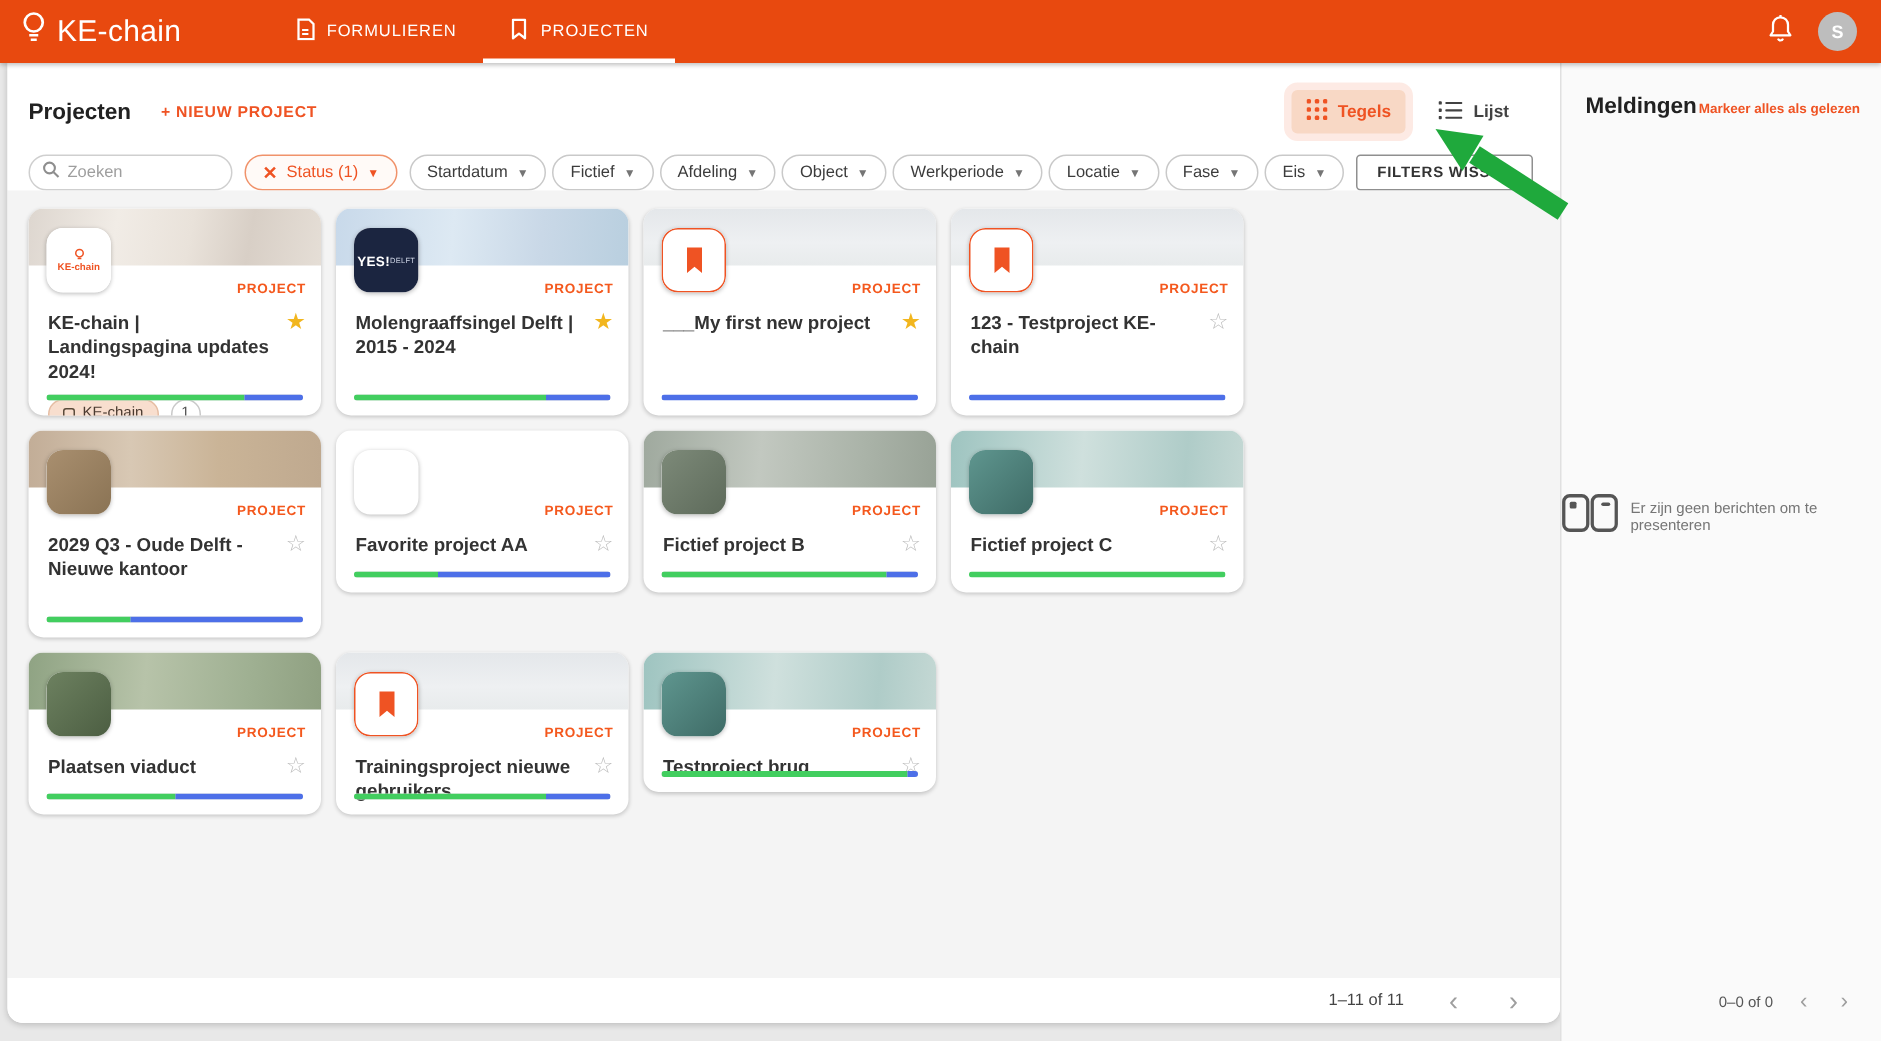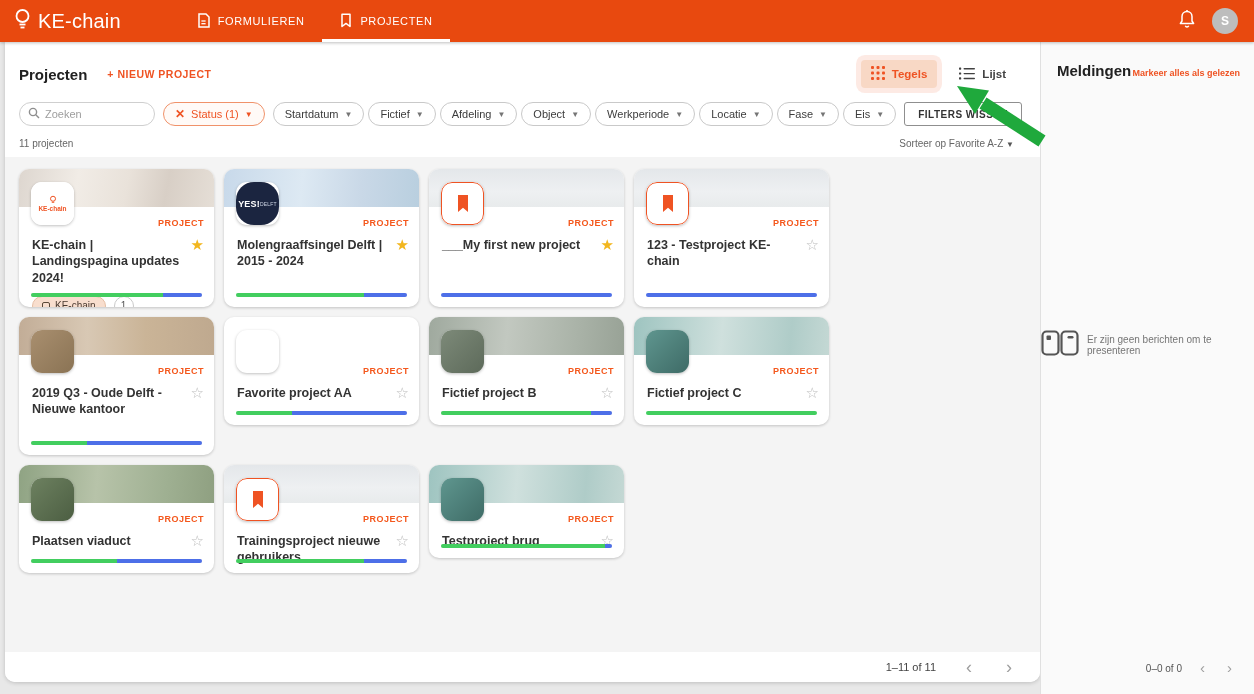--- a/index.html
+++ b/index.html
@@ -257,24 +257,20 @@
               <span class="caret">▼</span>
             </div>
             <div class="chip">
               <span>Eis</span>
               <span class="caret">▼</span>
             </div>
           </div>
         <button class="clear-filters">FILTERS WISSEN</button>
       </div>
 
-      <div class="meta-row">
-        <span class="count-label">11 projecten</span>
-        <span class="sort-label"><span>Sorteer op Favorite A-Z</span> <span class="caret">▼</span></span>
-      </div>
     </div>
 
     <div class="cards-area">
       <div class="project-grid">
           <div class="card h-row0">
     <div class="card-img theme-office"></div>
     <div class="card-logo">
       <span class="lv lv-kechain" style="display: flex;">
         <svg width="8" height="10" viewBox="0 0 17 24">
                   <circle cx="8.5" cy="9" r="6" fill="none" stroke="#ef5323" stroke-width="2.4"></circle>
@@ -298,21 +294,21 @@
             </div>
     <div class="progress">
       <div class="seg seg-green" style="width: 77%; background: rgb(66, 206, 95);"></div>
       <div class="seg seg-blue" style="width: 23%; background: rgb(77, 111, 232);"></div>
     </div>
   </div>
           <div class="card h-row0">
     <div class="card-img theme-yesbanner"></div>
     <div class="card-logo">
 
-      <span class="lv lv-yesdelft" style="display: flex; border-radius: 18px;">YES!<small>DELFT</small></span>
+      <span class="lv lv-yesdelft" style="display: flex;">YES!<small>DELFT</small></span>
 
     </div>
     <div class="badge-row"><span class="project-badge">PROJECT</span></div>
     <div class="card-title-row">
       <span class="card-title">Molengraaffsingel Delft | 2015 - 2024</span>
       <span class="fav-star on">★</span>
     </div>
 
     <div class="progress">
       <div class="seg seg-green" style="width: 75%; background: rgb(66, 206, 95);"></div>
@@ -364,21 +360,21 @@
     </div>
   </div>
           <div class="card h-row0">
     <div class="card-img theme-delft"></div>
     <div class="card-logo">
 
       <span class="lv lv-photo theme-delft" style="display: flex;"></span>
     </div>
     <div class="badge-row"><span class="project-badge">PROJECT</span></div>
     <div class="card-title-row">
-      <span class="card-title">2019 Q3 - Oude Delft - Nieuwe kantoor</span>
+      <span class="card-title">2029 Q3 - Oude Delft - Nieuwe kantoor</span>
       <span class="fav-star off">☆</span>
     </div>
 
     <div class="progress">
       <div class="seg seg-green" style="width: 33%; background: rgb(66, 206, 95);"></div>
       <div class="seg seg-blue" style="width: 67%; background: rgb(77, 111, 232);"></div>
     </div>
   </div>
           <div class="card h-row1">
     <div class="card-img theme-night"></div>

